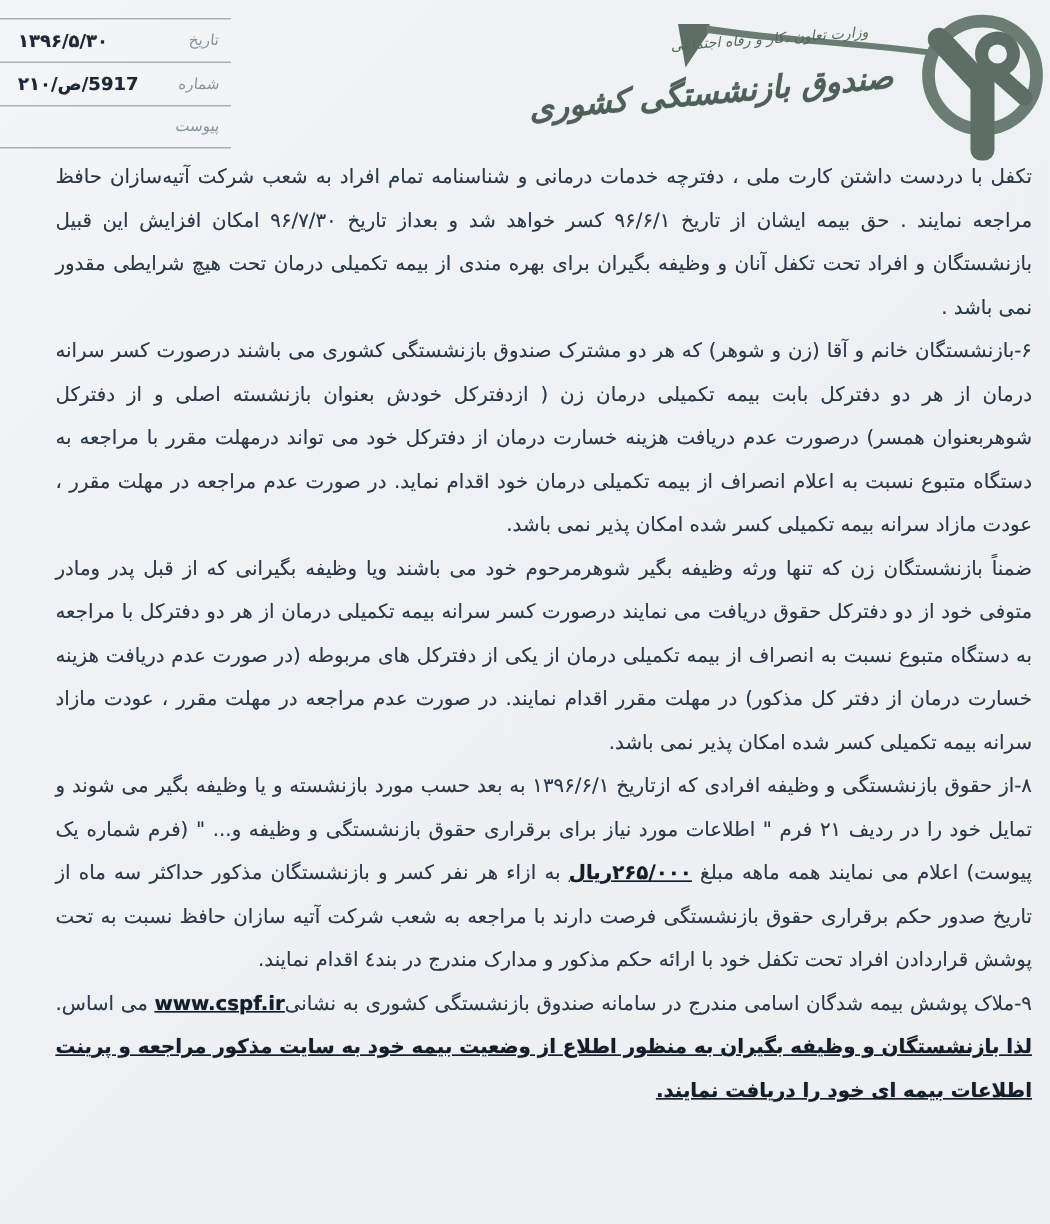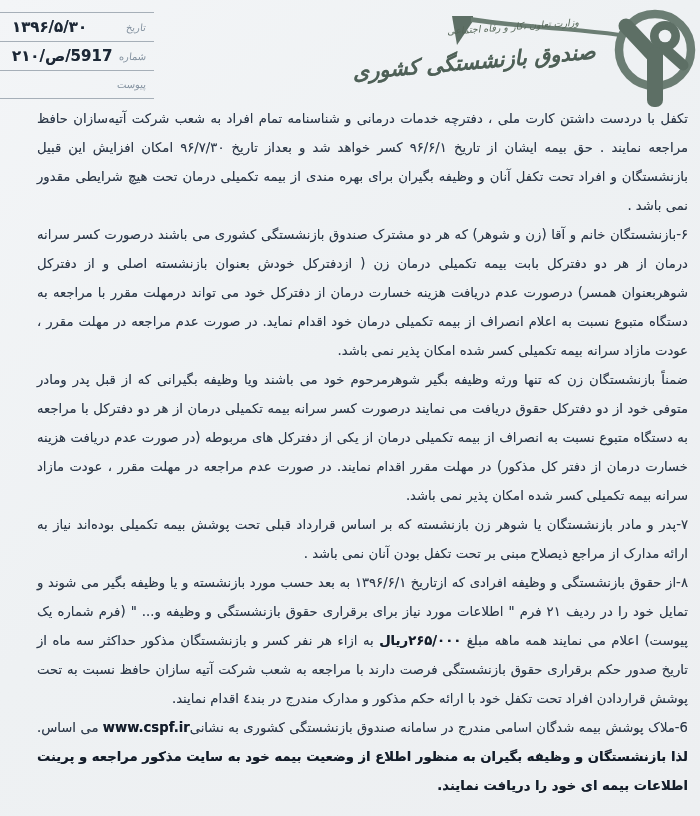--- a/index.html
+++ b/index.html
@@ -13,21 +13,21 @@
 
   
   .stamp{position:absolute;top:12px;left:0;width:154px;}
   .stamp-row{
     direction:rtl;display:flex;align-items:center;justify-content:space-between;
     height:29px;border-top:1px solid #a6afb8;padding:0 8px 0 12px;box-sizing:border-box;
   }
   .stamp-row:last-child{border-bottom:1px solid #a6afb8;}
   .stamp-label{font-size:10px;color:#8593a1;transform:skewX(-6deg);}
   .stamp-value{
-    font-size:15px;font-weight:bold;color:#1d2836;letter-spacing:.5px;
+    font-size:12px;font-weight:bold;color:#1d2836;letter-spacing:.5px;
     text-shadow:0 0 .5px rgba(29,40,54,.6);
   }
 
   
   .logo-svg{position:absolute;top:4px;right:2px;width:250px;height:106px;}
   .ministry{
     position:absolute;top:21px;right:112px;width:150px;
     direction:rtl;text-align:center;font-size:9.5px;font-style:italic;
     color:#566759;transform:rotate(-4deg);white-space:nowrap;
   }
@@ -39,21 +39,21 @@
   }
 
   
   .body-text{
     position:absolute;top:104px;right:12px;left:37px;
     direction:rtl;text-align:justify;text-justify:inter-word;
     font-size:13.2px;line-height:29px;color:#2d3949;
     text-shadow:0 0 .4px rgba(45,57,73,.45);
   }
   .body-text p{margin:0;}
-  .bold{font-weight:bold;color:#141d2a;text-shadow:0 0 .6px rgba(20,29,42,.6);}
+  .bold{font-weight:bold;color:#141d2a;text-shadow:0 0 .6px rgba(20,29,42,.6);text-decoration:underline;}
 </style>
 </head>
 <body>
 
 <div class="page">
 
   <div class="stamp">
     <div class="stamp-row">
       <span class="stamp-label">تاریخ</span>
       <span class="stamp-value">۱۳۹۶/۵/۳۰</span>
@@ -81,18 +81,17 @@
     <path d="M217,45 L235,61" stroke="#5d6f65" stroke-width="11" stroke-linecap="round" fill="none"></path>
     <rect x="199" y="43" width="16" height="60" rx="7" fill="#5d6f65"></rect>
   </svg>
   <div class="ministry">وزارت تعاون ،کار و رفاه اجتماعی</div>
   <div class="orgname">صندوق بازنشستگی کشوری</div>
 
   <div class="body-text">
     <p><span>تکفل با دردست داشتن کارت ملی ، دفترچه خدمات درمانی و شناسنامه تمام افراد به شعب شرکت آتیه‌سازان حافظ مراجعه نمایند . حق بیمه ایشان از تاریخ ۹۶/۶/۱ کسر خواهد شد و بعداز تاریخ ۹۶/۷/۳۰ امکان افزایش این قبیل بازنشستگان و افراد تحت تکفل آنان و وظیفه بگیران برای بهره مندی از بیمه تکمیلی درمان تحت هیچ شرایطی مقدور نمی باشد .</span></p>
     <p><span>۶-بازنشستگان خانم و آقا (زن و شوهر) که هر دو مشترک صندوق بازنشستگی کشوری می باشند درصورت کسر سرانه درمان از هر دو دفترکل بابت بیمه تکمیلی درمان زن ( ازدفترکل خودش بعنوان بازنشسته اصلی و از دفترکل شوهربعنوان همسر) درصورت عدم دریافت هزینه خسارت درمان از دفترکل خود می تواند درمهلت مقرر با مراجعه به دستگاه متبوع نسبت به اعلام انصراف از بیمه تکمیلی درمان خود اقدام نماید. در صورت عدم مراجعه در مهلت مقرر ، عودت مازاد سرانه بیمه تکمیلی کسر شده امکان پذیر نمی باشد.</span></p>
     <p><span>ضمناً بازنشستگان زن که تنها ورثه وظیفه بگیر شوهرمرحوم خود می باشند ویا وظیفه بگیرانی که از قبل پدر ومادر متوفی خود از دو دفترکل حقوق دریافت می نمایند درصورت کسر سرانه بیمه تکمیلی درمان از هر دو دفترکل با مراجعه به دستگاه متبوع نسبت به انصراف از بیمه تکمیلی درمان از یکی از دفترکل های مربوطه (در صورت عدم دریافت هزینه خسارت درمان از دفتر کل مذکور) در مهلت مقرر اقدام نمایند. در صورت عدم مراجعه در مهلت مقرر ، عودت مازاد سرانه بیمه تکمیلی کسر شده امکان پذیر نمی باشد.</span></p>
-    <p><span>۷-پدر و مادر بازنشستگان یا شوهر زن بازنشسته که بر اساس قرارداد قبلی تحت پوشش بیمه تکمیلی بوده‌اند نیاز به ارائه مدارک از مراجع ذیصلاح مبنی بر تحت تکفل بودن آنان نمی باشد .</span></p>
     <p><span>۸-از حقوق بازنشستگی و وظیفه افرادی که ازتاریخ ۱۳۹۶/۶/۱ به بعد حسب مورد بازنشسته و یا وظیفه بگیر می شوند و تمایل خود را در ردیف ۲۱ فرم " اطلاعات مورد نیاز برای برقراری حقوق بازنشستگی و وظیفه و... " (فرم شماره یک پیوست) اعلام می نمایند همه ماهه مبلغ </span><span class="bold">۲۶۵/۰۰۰ریال</span><span> به ازاء هر نفر کسر و بازنشستگان مذکور حداکثر سه ماه از تاریخ صدور حکم برقراری حقوق بازنشستگی فرصت دارند با مراجعه به شعب شرکت آتیه سازان حافظ نسبت به تحت پوشش قراردادن افراد تحت تکفل خود با ارائه حکم مذکور و مدارک مندرج در بند٤  اقدام نمایند.</span></p>
-    <p><span>6-ملاک پوشش بیمه شدگان اسامی مندرج در سامانه صندوق بازنشستگی کشوری به نشانی</span><span class="bold">www.cspf.ir</span><span> می اساس. </span><span class="bold">لذا بازنشستگان و وظیفه بگیران به منظور اطلاع از وضعیت بیمه خود به سایت مذکور مراجعه و پرینت اطلاعات بیمه ای خود را دریافت نمایند.</span></p>
+    <p><span>۹-ملاک پوشش بیمه شدگان اسامی مندرج در سامانه صندوق بازنشستگی کشوری به نشانی</span><span class="bold">www.cspf.ir</span><span> می اساس. </span><span class="bold">لذا بازنشستگان و وظیفه بگیران به منظور اطلاع از وضعیت بیمه خود به سایت مذکور مراجعه و پرینت اطلاعات بیمه ای خود را دریافت نمایند.</span></p>
   </div>
 
 </div>
 
 </body></html>

